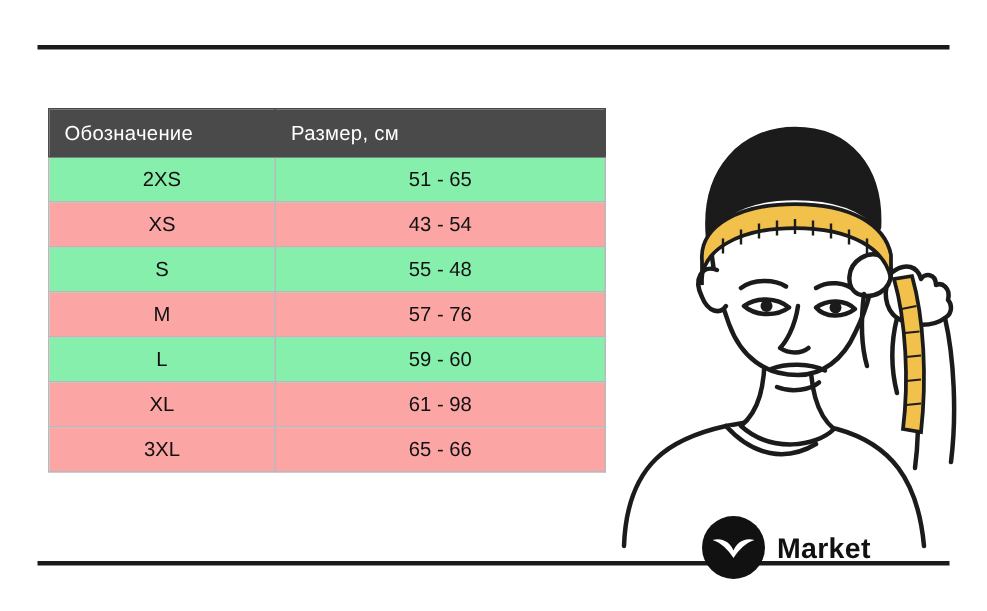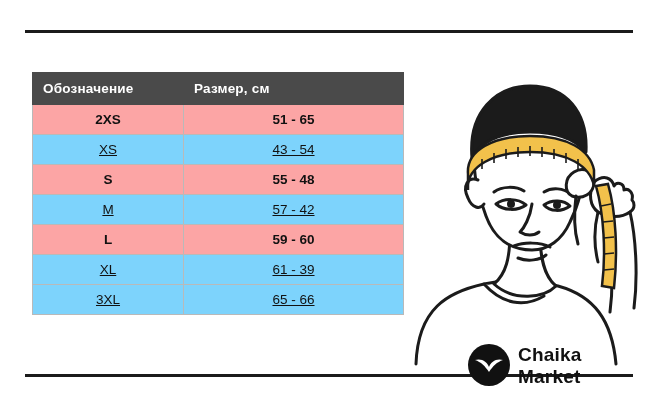--- a/index.html
+++ b/index.html
@@ -34,38 +34,38 @@
     left: 32px;
     top: 72px;
     width: 372px;
     border-collapse: collapse;
     table-layout: fixed;
   }
   .size-table th {
     background: #4a4a4a;
     color: #ffffff;
     font-size: 13.5px;
-    font-weight: bold;
+    font-weight: normal;
     text-align: left;
     padding: 8px 0 8px 10px;
     border: 1px solid #4a4a4a;
     letter-spacing: .2px;
     margin-top: 43px;
   }
   .size-table th.col-size { width: 140px; }
   .size-table td {
     font-size: 13.5px;
     color: #111111;
     text-align: center;
     padding: 6px 0 6px 0;
     border: 1px solid #b9b9b9;
     height: 17px;
   }
-  .size-table tr.odd td { background: #fca5a5; font-weight: bold; }
-  .size-table tr.even td { background: #7dd3fc; text-decoration: underline; }
+  .size-table tr.odd td { background: #86efac; }
+  .size-table tr.even td { background: #fca5a5; }
 
   
   .illustration {
     position: absolute;
     left: 398px;
     top: 46px;
     width: 240px;
     height: 320px;
   }
 
@@ -126,29 +126,29 @@
       <tr class="even">
         <td>XS</td>
         <td>43 - 54</td>
       </tr>
       <tr class="odd">
         <td>S</td>
         <td>55 - 48</td>
       </tr>
       <tr class="even">
         <td>M</td>
-        <td>57 - 42</td>
+        <td>57 - 76</td>
       </tr>
       <tr class="odd">
         <td>L</td>
         <td>59 - 60</td>
       </tr>
       <tr class="even">
         <td>XL</td>
-        <td>61 - 39</td>
+        <td>61 - 98</td>
       </tr>
       <tr class="even">
         <td>3XL</td>
         <td>65 - 66</td>
       </tr>
     </tbody>
   </table>
 
   <div class="illustration">
     <svg viewBox="0 0 240 320" width="240" height="320">
@@ -229,18 +229,17 @@
 
   <div class="rule bottom"></div>
 
   <div class="logo">
     <div class="logo-mark">
       <svg class="swoosh" viewBox="0 0 28 16">
         <path d="M0 3 C 7 1, 12 5, 14 10 C 16 5, 21 1, 28 3 C 22 5, 18 9, 14 15 C 10 9, 6 5, 0 3 Z" fill="#ffffff"></path>
       </svg>
     </div>
     <div class="logo-text">
-      <div class="line line1">Chaika</div>
       <div class="line line2">Market</div>
     </div>
   </div>
 
 </div>
 
 </body></html>

